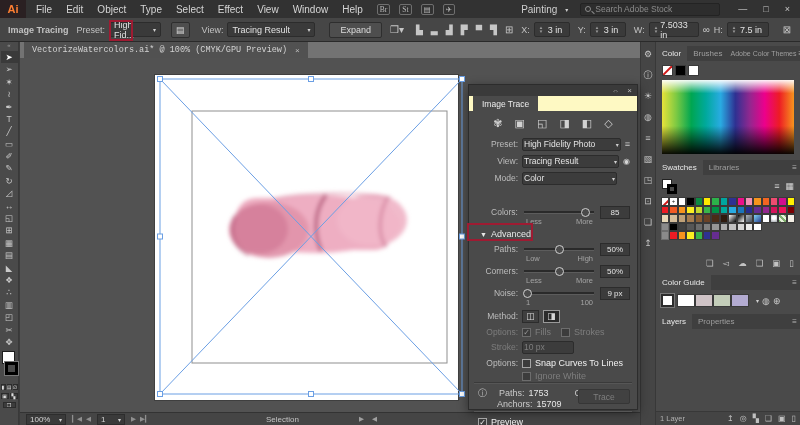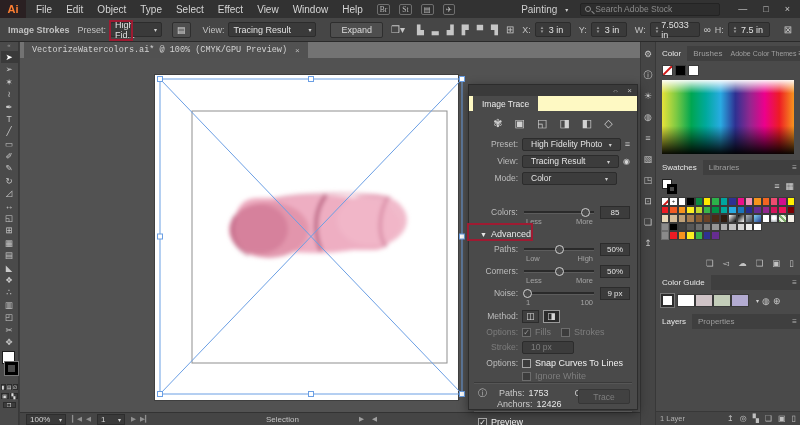--- a/index.html
+++ b/index.html
@@ -66,21 +66,21 @@
   #it-header{position:absolute;left:0;top:0;right:0;height:11px;background:#3a3a3a;
     display:flex;justify-content:flex-end;align-items:center;gap:8px;padding:0 5px;color:#bdbdbd;font-size:7px;}
   #it-tabstrip{position:absolute;left:0;top:11px;right:0;height:15px;background:#fef9c3;}
   #it-tab{position:absolute;left:4px;top:0;height:15px;background:#4a4a4a;color:#ececec;
     font-size:8.5px;display:flex;align-items:center;padding:0 9px;}
   #it-preset-icons{position:absolute;left:0;top:32px;right:0;display:flex;justify-content:center;gap:12px;}
   .it-picon{color:#d2d2d2;font-size:11px;}
   .it-row{position:absolute;left:7px;right:7px;height:14px;display:flex;align-items:center;gap:4px;}
   .it-label{width:42px;text-align:right;color:#bdbdbd;font-size:8.5px;flex:none;}
   .it-field{flex:1;height:13px;background:#3c3c3c;border:1px solid #2c2c2c;border-radius:2px;color:#e4e4e4;
-    font-size:8.5px;display:flex;align-items:center;justify-content:space-between;padding:0 8px;min-width:0;}
+    font-size:8.5px;display:flex;align-items:center;justify-content:space-between;padding:0 1px;min-width:0;}
   .it-val{width:30px;height:13px;background:#3c3c3c;border:1px solid #2c2c2c;color:#e4e4e4;font-size:8px;
     display:flex;align-items:center;justify-content:center;flex:none;}
   .slider{flex:1;position:relative;height:12px;}
   .track{position:absolute;left:2px;right:2px;top:5px;height:2px;background:#2a2a2a;box-shadow:0 1px 0 #5c5c5c;}
   .thumb{position:absolute;top:1.5px;width:9px;height:9px;border:1px solid #d0d0d0;border-radius:50%;background:#4a4a4a;margin-left:-4px;}
   .scale-row{position:absolute;left:57px;right:44px;display:flex;justify-content:space-between;
     color:#a5a5a5;font-size:7.5px;}
   .cbx{width:9px;height:9px;border:1px solid #a5a5a5;background:#3c3c3c;display:inline-flex;
     align-items:center;justify-content:center;font-size:8px;color:#eee;flex:none;}
   .cbx.dim{border-color:#6d6d6d;color:#9a9a9a;}
@@ -147,21 +147,21 @@
     <span>Search Adobe Stock</span>
   </div>
   <div id="win-btns">
     <span>—</span>
     <span>□</span>
     <span>×</span>
   </div>
 </div>
 
 <div id="controlbar">
-  <span class="cb-label" style="font-weight:bold">Image Strokes</span>
+  <span class="cb-label" style="font-weight:bold">Image Tracing</span>
   <span class="cb-label">Preset:</span>
   <span class="cb-field" style="width:52px">
     <span>High Fid...</span>
     <span class="chev">▾</span>
   </span>
   <span class="cb-btn" style="margin-left:10px;padding:0 4px">
     <span style="font-size:9px">▤</span>
   </span>
   <span class="cb-label" style="margin-left:12px">View:</span>
   <span class="cb-field" style="width:88px">
@@ -473,21 +473,21 @@
 
   <div class="it-row" style="top:301px">
     <span style="color:#bdbdbd;font-size:9px;margin-left:2px">ⓘ</span>
     <span style="margin-left:8px">Paths:</span>
     <span style="color:#e6e6e6">1753</span>
     <span style="margin-left:22px">Colors:</span>
     <span style="color:#e6e6e6">368</span>
   </div>
   <div class="it-row" style="top:312px">
     <span style="margin-left:21px">Anchors:</span>
-    <span style="color:#e6e6e6">12426</span>
+    <span style="color:#e6e6e6">15709</span>
   </div>
 
   <div class="it-div" style="top:325px"></div>
 
   <div class="it-row" style="top:330px">
     <span class="cbx" style="margin-left:2px">✓</span>
     <span style="color:#f0f0f0">Preview</span>
   </div>
   <div id="trace-btn">Trace</div>
 </div>

